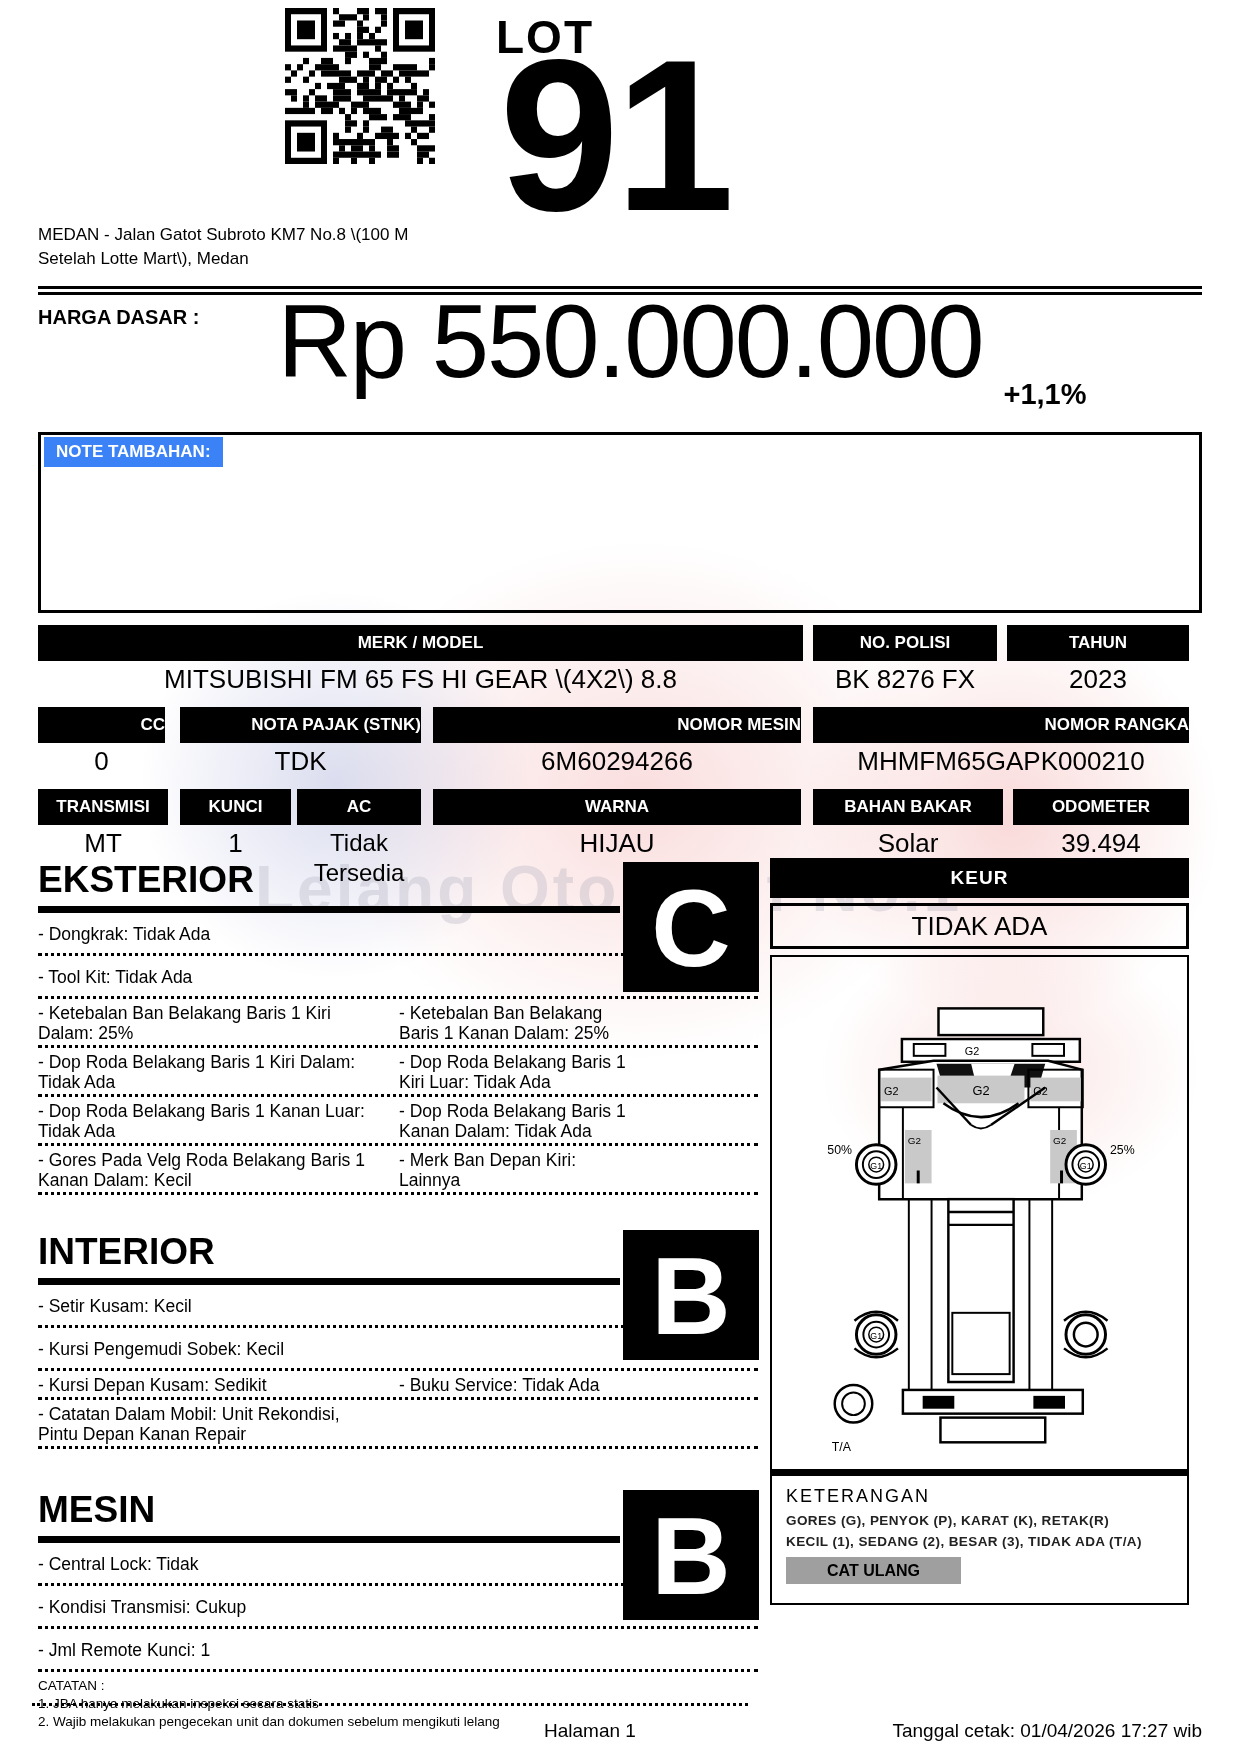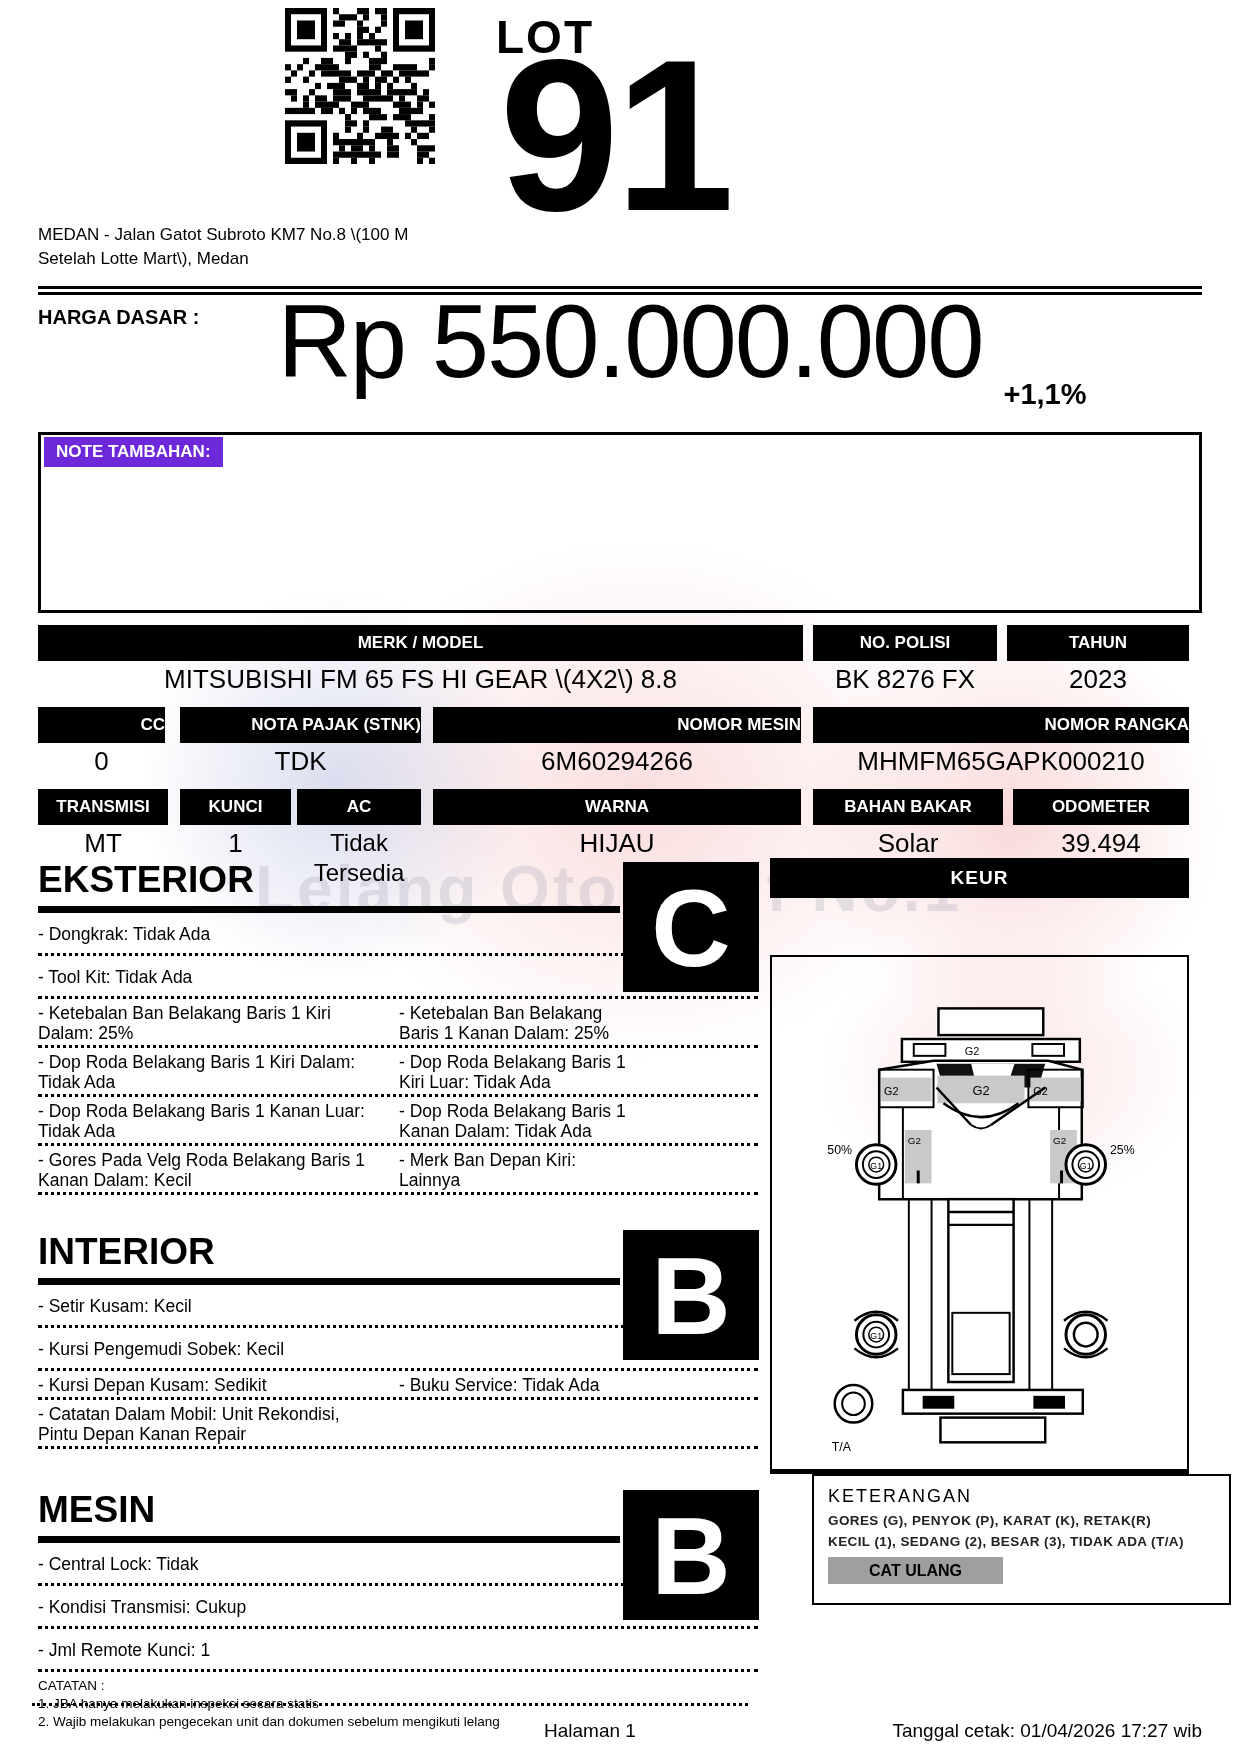--- a/index.html
+++ b/index.html
@@ -25,21 +25,21 @@
   .addr2{left:38px;top:249px;font-size:17px;}
   .double-rule{left:38px;top:286px;width:1164px;height:3px;border-top:3px solid #000;border-bottom:3px solid #000;}
 
   
   .harga-label{left:38px;top:306px;font-size:20px;font-weight:bold;}
   .harga-value{left:130px;top:283px;width:1000px;text-align:center;font-size:103px;font-weight:normal;letter-spacing:-2px;}
   .harga-pct{left:985px;top:378px;width:120px;text-align:center;font-size:29px;font-weight:bold;}
 
   
   .note-box{left:38px;top:432px;width:1158px;height:175px;border:3px solid #000;}
-  .note-label{left:44px;top:437px;background:#6d28d9;color:#fff;font-size:17px;font-weight:bold;padding:5px 12px;}
+  .note-label{left:44px;top:437px;background:#3b82f6;color:#fff;font-size:17px;font-weight:bold;padding:5px 12px;}
 
   
   .hc{position:absolute;height:36px;line-height:36px;background:#000;color:#fff;font-weight:bold;font-size:17px;text-align:center;}
   .vc{position:absolute;text-align:center;font-size:26px;}
   .r1h{top:625px;} .r1v{top:664px;}
   .r2h{top:707px;text-align:right;} .r2v{top:746px;}
   .r3h{top:789px;} .r3v{top:828px;}
   .c-merk{left:38px;width:765px;} .c-pol{left:813px;width:184px;} .c-thn{left:1007px;width:182px;}
   .c-cc{left:38px;width:127px;} .c-nota{left:180px;width:241px;} .c-mesin{left:433px;width:368px;} .c-rangka{left:813px;width:376px;}
   .c-trans{left:38px;width:130px;} .c-kunci{left:180px;width:111px;} .c-ac{left:297px;width:124px;}
@@ -60,21 +60,21 @@
   .grade{position:absolute;left:623px;width:136px;height:130px;background:#000;color:#fff;
          display:flex;align-items:center;justify-content:center;font-size:110px;font-weight:bold;}
   #grade-ekst{top:862px;} #grade-int{top:1230px;} #grade-mesin{top:1490px;}
 
   
   .keur-h{left:770px;top:858px;width:419px;height:40px;background:#000;color:#fff;font-size:19px;
           font-weight:bold;text-align:center;line-height:40px;letter-spacing:1px;}
   .keur-v{left:770px;top:903px;width:413px;height:40px;border:3px solid #000;text-align:center;line-height:40px;font-size:26px;}
   .diagram-box{left:770px;top:955px;width:415px;height:512px;border:2px solid #000;border-bottom:5px solid #000;background:transparent;}
   .truck{width:100%;height:100%;display:block;}
-  .ket-box{left:770px;top:1474px;width:415px;height:127px;border:2px solid #000;padding:0;margin-left:42px;}
+  .ket-box{left:770px;top:1474px;width:415px;height:127px;border:2px solid #000;padding:0;}
   .ket-inner{padding:10px 14px;}
   .ket-title{font-size:18px;letter-spacing:2px;}
   .ket-line{font-size:13.5px;font-weight:bold;color:#222;margin-top:6px;letter-spacing:.4px;}
   .ket-badge{margin-top:8px;width:175px;height:27px;background:#9f9f9f;color:#000;font-weight:bold;
              font-size:16px;text-align:center;line-height:27px;}
 
   
   .catatan{left:38px;top:1678px;width:720px;font-size:13.5px;line-height:16px;}
   .catatan .cat-item{margin-top:2px;}
   .cat-strike-wrap{position:relative;}
@@ -413,20 +413,21 @@
     <div class="row">- Central Lock: Tidak</div>
     <div class="row">- Kondisi Transmisi: Cukup</div>
     <div class="row">- Jml Remote Kunci: 1</div>
   </div>
 
   <div class="grade" id="grade-ekst">C</div>
   <div class="grade" id="grade-int">B</div>
   <div class="grade" id="grade-mesin">B</div>
 
   <div class="abs keur-h">KEUR</div>
+  <div class="abs keur-v">TIDAK ADA</div>
 
   <div class="abs diagram-box">
     <svg class="truck" viewBox="0 0 415 518">
 
       <rect x="166" y="52" width="106" height="27" fill="#fff" stroke="#000" stroke-width="2.5"></rect>
       <rect x="129" y="83" width="180" height="23" fill="#fff" stroke="#000" stroke-width="2.5"></rect>
       <rect x="141" y="88" width="32" height="12" fill="none" stroke="#000" stroke-width="2"></rect>
       <rect x="261" y="88" width="32" height="12" fill="none" stroke="#000" stroke-width="2"></rect>
       <text x="200" y="99" font-size="11" text-anchor="middle">G2</text>
 

